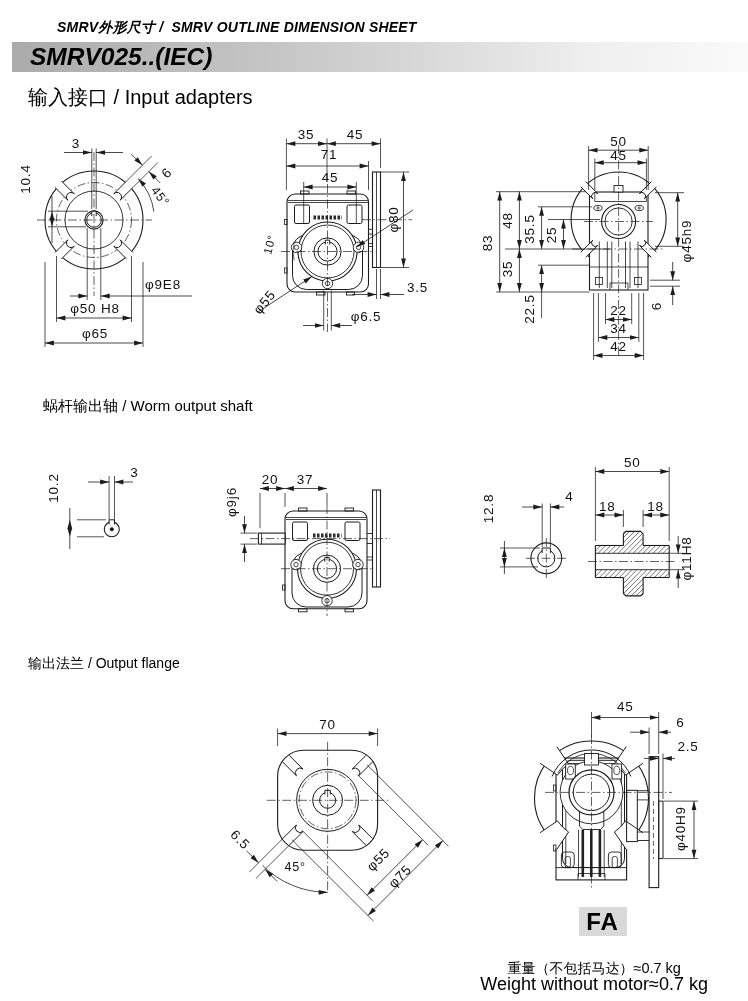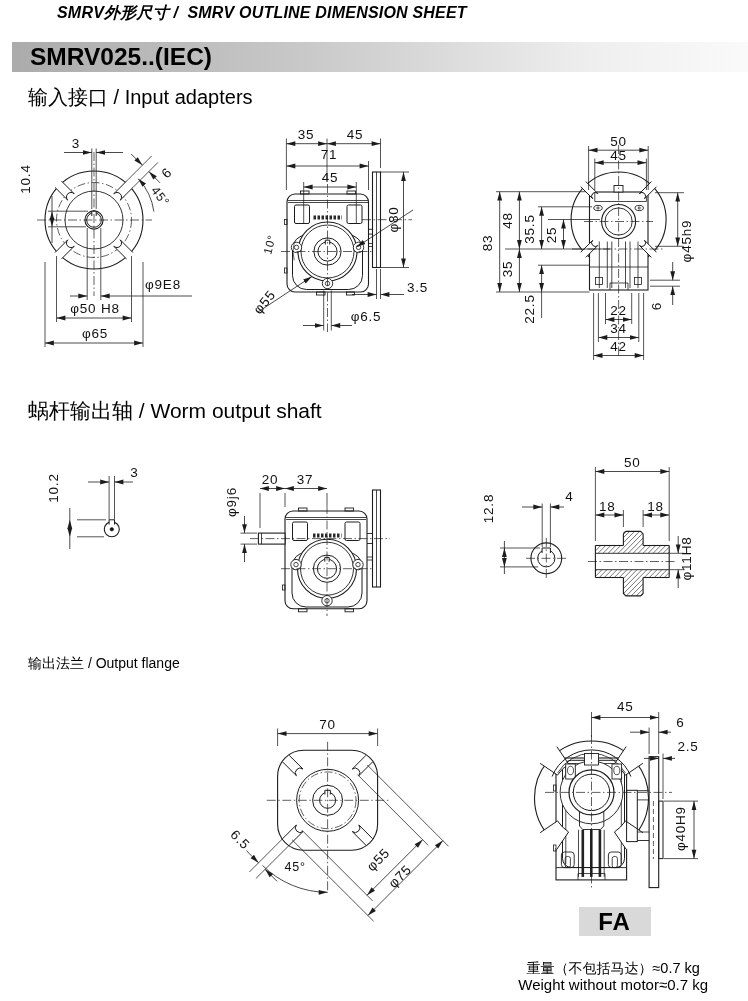--- a/index.html
+++ b/index.html
@@ -1,24 +1,24 @@
 <!DOCTYPE html>
 <html><head><meta charset="utf-8"><style>
 html,body{margin:0;padding:0;background:#fff}
 body{width:748px;height:1001px;font-family:"Liberation Sans",sans-serif;position:relative;overflow:hidden}
 .abs{position:absolute}
 </style></head><body>
-<div class="abs" style="left:57px;top:3px;font-size:16px;font-weight:bold;font-style:italic;letter-spacing:0.2px;white-space:nowrap">SMRV外形尺寸 /&nbsp; SMRV OUTLINE DIMENSION SHEET</div>
+<div class="abs" style="left:57px;top:19px;font-size:14px;font-weight:bold;font-style:italic;letter-spacing:0.2px;white-space:nowrap">SMRV外形尺寸 /&nbsp; SMRV OUTLINE DIMENSION SHEET</div>
 <div class="abs" style="left:12px;top:41.5px;width:736px;height:30px;background:linear-gradient(to right,#ababab 0%,#c9c9c9 40%,#eeeeee 78%,#fafafa 100%)"></div>
-<div class="abs" style="left:30px;top:43px;font-size:24.5px;font-weight:bold;letter-spacing:0px">SMRV025..(IEC)</div>
+<div class="abs" style="left:30px;top:43px;font-size:24.5px;font-weight:bold;font-style:italic;letter-spacing:0px">SMRV025..(IEC)</div>
 <div class="abs" style="left:28px;top:83.5px;font-size:20px">输入接口 / Input adapters</div>
-<div class="abs" style="left:28px;top:397px;font-size:21px">蜗杆输出轴 / Worm output shaft</div>
+<div class="abs" style="left:43px;top:397px;font-size:15px">蜗杆输出轴 / Worm output shaft</div>
 <div class="abs" style="left:28px;top:655px;font-size:14px">输出法兰 / Output flange</div>
-<div class="abs" style="left:578.6px;top:907px;width:72px;height:29px;background:#d9d9d9;text-align:center;font-size:24px;font-weight:bold;line-height:29px;letter-spacing:1px">FA</div>
-<div class="abs" style="right:40px;top:961px;font-size:14px;text-align:center;line-height:15.5px">重量（不包括马达）<span style="font-size:14.5px">≈0.7 kg</span><br><span style="font-size:15px">Weight without motor≈0.7 kg</span></div>
+<div class="abs" style="left:578.6px;top:907px;width:48px;height:29px;background:#d9d9d9;text-align:center;font-size:24px;font-weight:bold;line-height:29px;letter-spacing:1px">FA</div>
+<div class="abs" style="right:40px;top:961px;font-size:14px;text-align:center;line-height:15.5px">重量（不包括马达）<span style="font-size:14.5px">≈0.7 kg</span><br><span style="font-size:18px">Weight without motor≈0.7 kg</span></div>
 <svg class="abs" width="748" height="1001" style="left:0;top:0" font-family="Liberation Sans, sans-serif">
 <defs>
       <marker id="ar" markerWidth="10" markerHeight="7" refX="9.2" refY="3.5" orient="auto-start-reverse" markerUnits="userSpaceOnUse">
         <path d="M0.3,1.1 L9.2,3.5 L0.3,5.9 z" fill="#1c1c1c"></path>
       </marker>
     </defs>
 <circle cx="94.0" cy="220.0" r="49.0" fill="none" stroke="#1c1c1c" stroke-width="1.1"></circle>
 <circle cx="94.0" cy="220.0" r="29.0" fill="none" stroke="#1c1c1c" stroke-width="0.9"></circle>
 <circle cx="94.0" cy="220.0" r="37.5" fill="none" stroke="#1c1c1c" stroke-width="0.7" stroke-dasharray="8 2.5 1.5 2.5"></circle>
 <path d="M132.9,187.5 L120.2,200.2 A4.5,4.5 0 0 0 113.8,193.8 L126.5,181.1" fill="#fff" stroke="#1c1c1c" stroke-width="1.0"></path>

